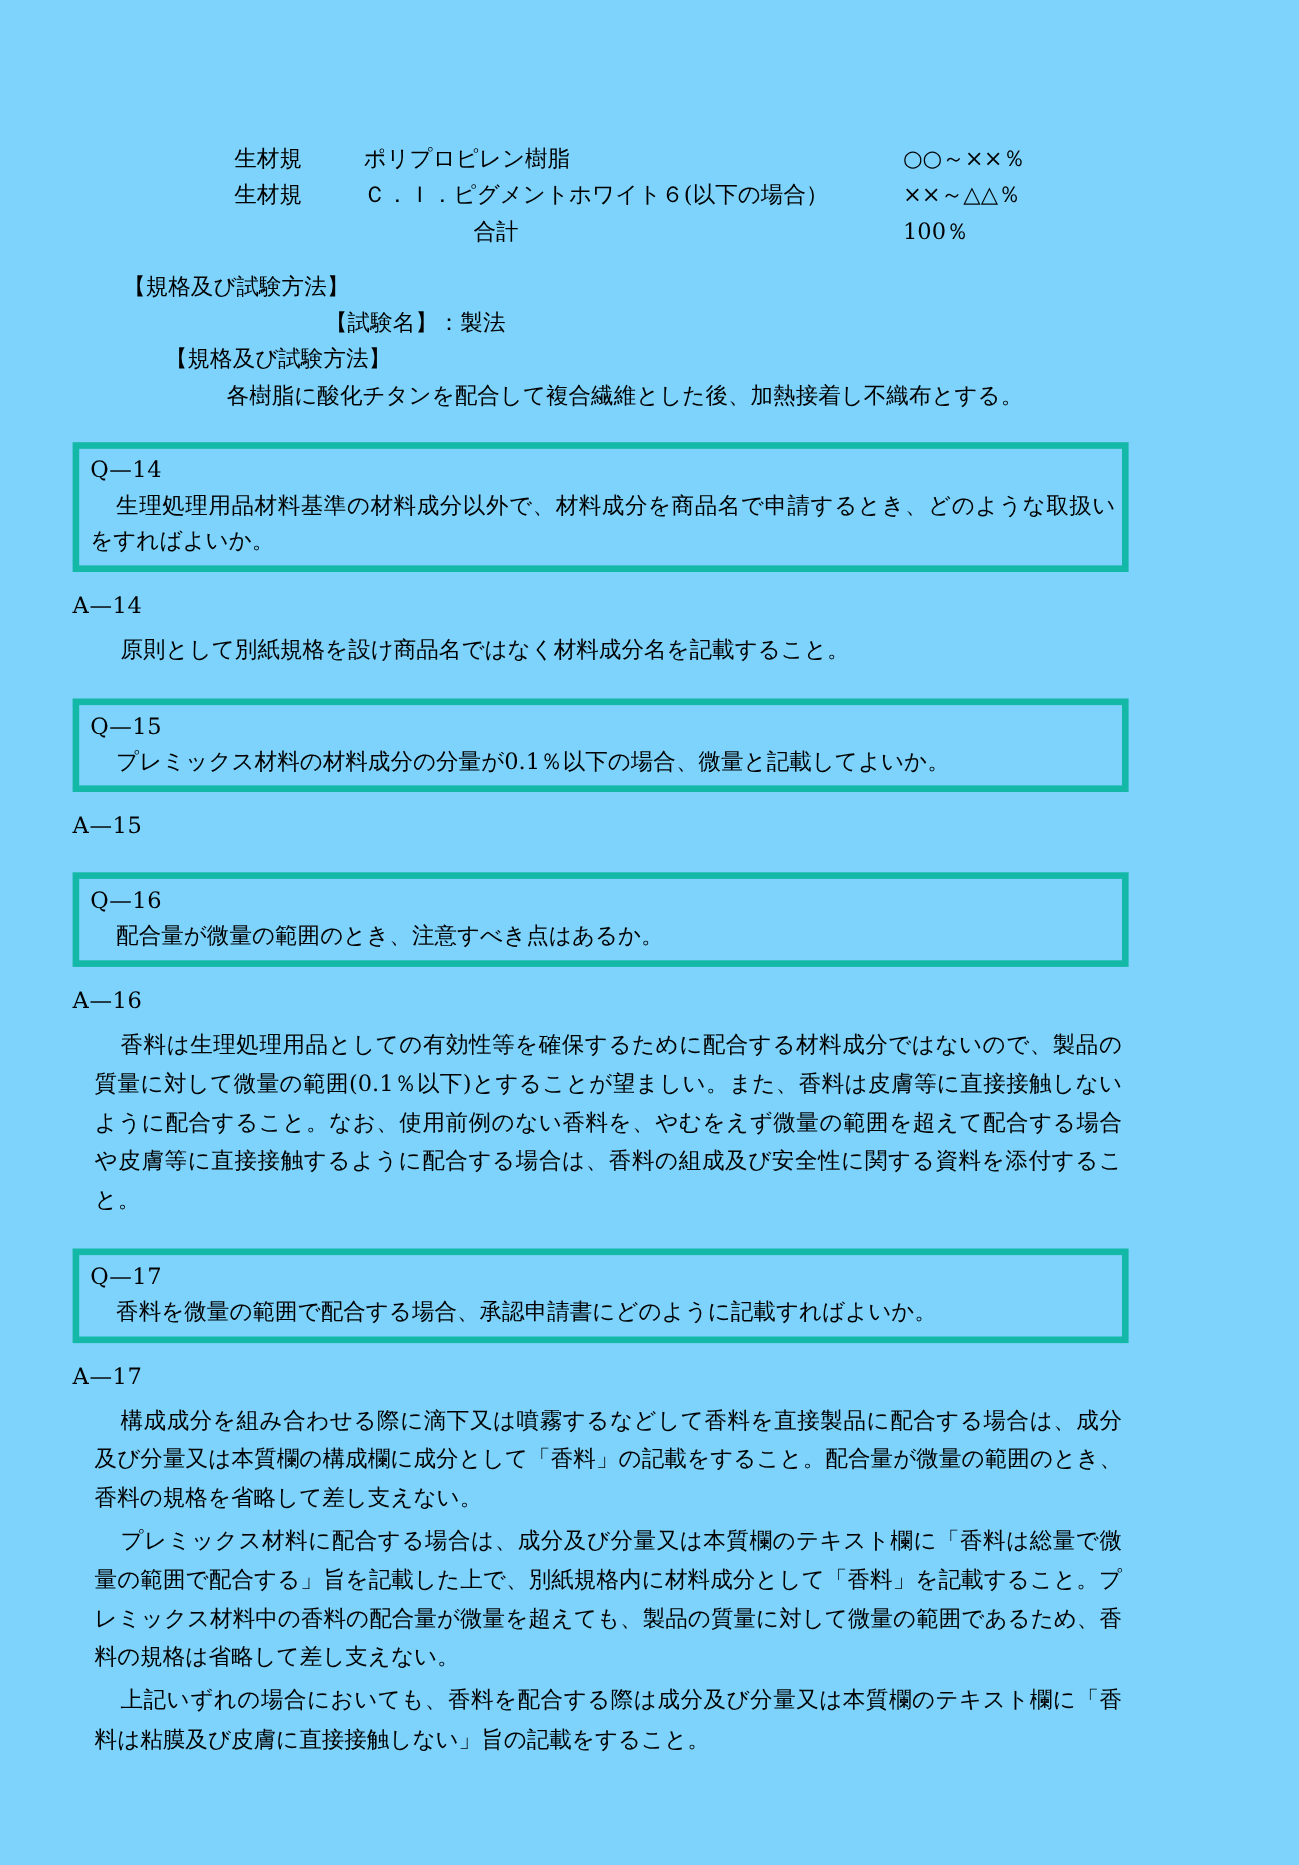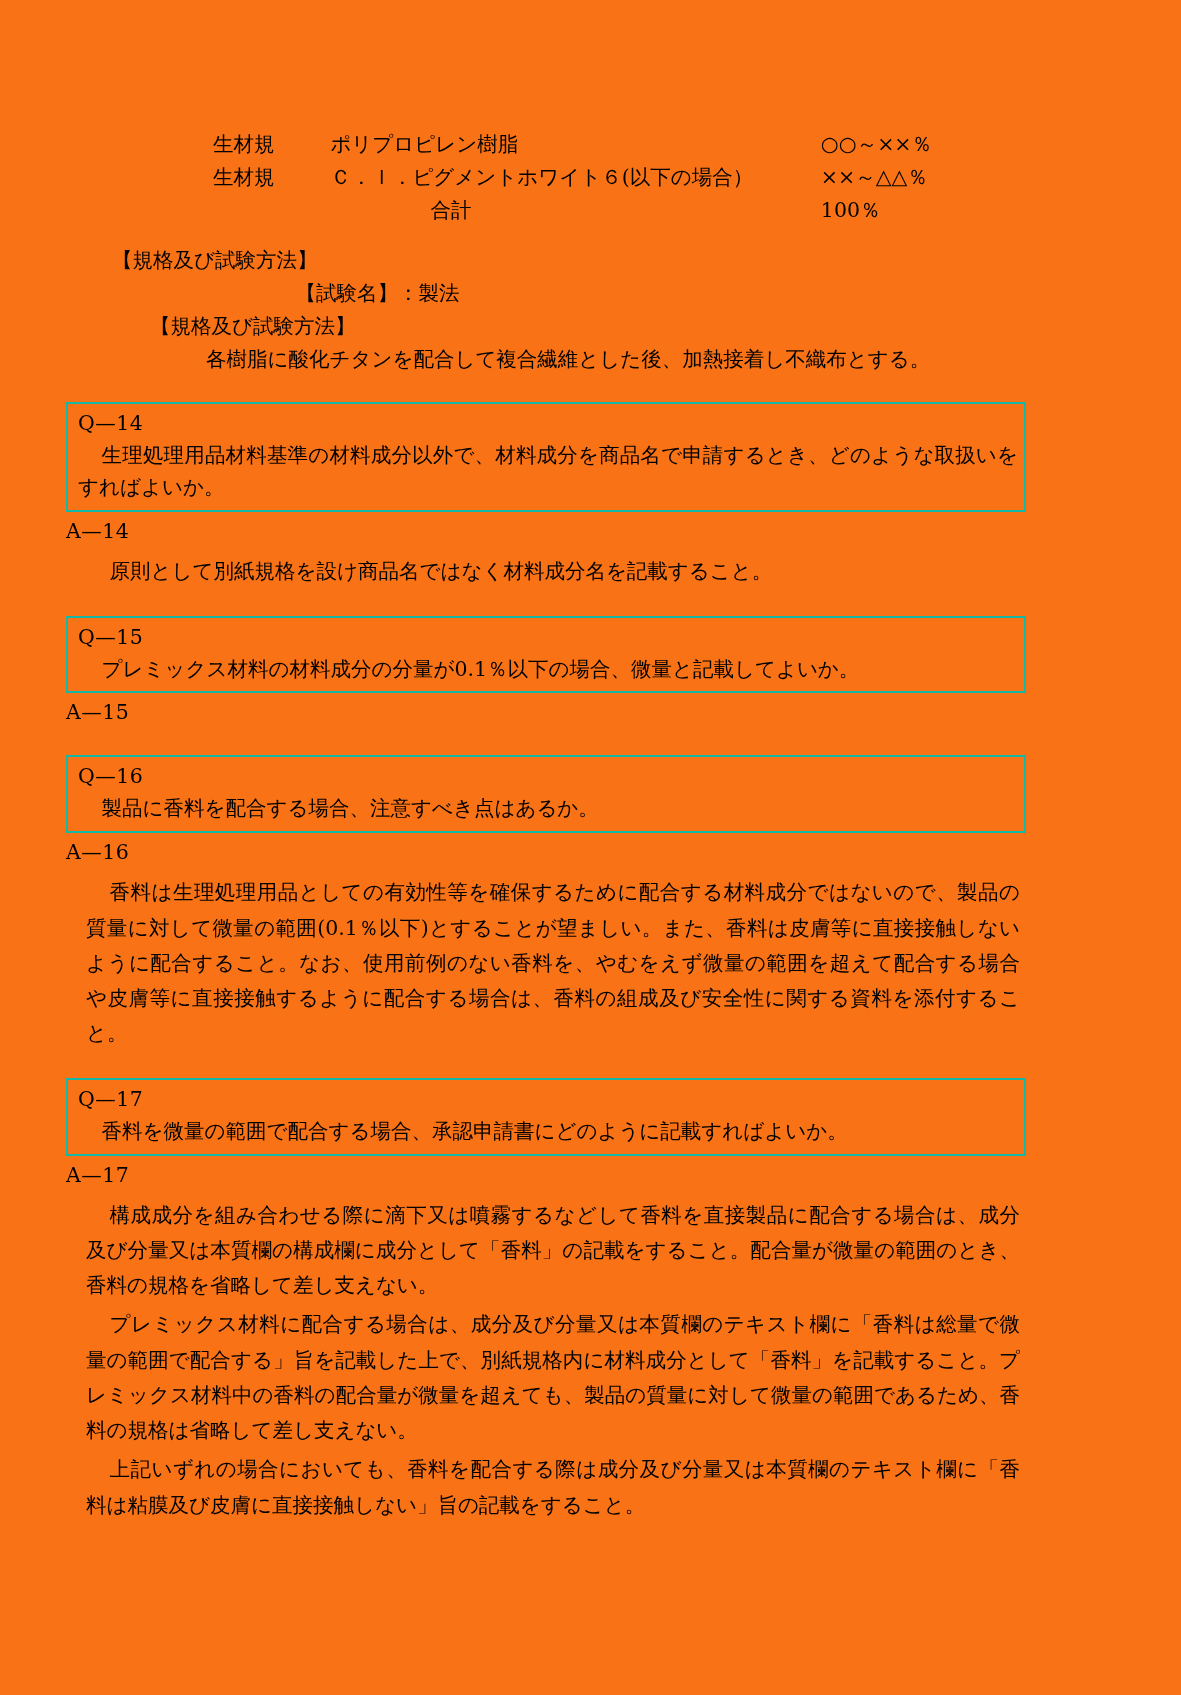--- a/index.html
+++ b/index.html
@@ -9,21 +9,21 @@
   }
   body {
     font-family: "DejaVu Serif", "Liberation Serif", serif;
     color: #000000;
   }
   .page {
     position: relative;
     width: 1181px;
     height: 1695px;
     margin: 0 auto;
-    background: #f97316;
+    background: #7dd3fc;
     box-sizing: border-box;
     padding: 0;
     overflow: hidden;
   }
   .content {
     position: absolute;
     left: 66px;
     top: 128px;
     width: 960px;
   }
@@ -61,40 +61,40 @@
   }
   .spec-test-row .test-key {
     display: inline-block;
     width: 248px;
     text-align: right;
   }
 
   
   .qa-group { margin-top: 26px; }
   .q-box {
-    border: 2px solid #14b8a6;
+    border: 6px solid #14b8a6;
     box-sizing: border-box;
     padding: 4px 6px 6px 10px;
     font-size: 20.5px;
     line-height: 1.56;
   }
   .q-id {
     display: block;
     letter-spacing: 0.5px;
   }
   .q-text {
     display: block;
     text-indent: 1.15em;
     text-align: justify;
   }
   .a-id {
     display: block;
     font-size: 20.5px;
     line-height: 1.56;
-    margin-top: 4px;
+    margin-top: 15px;
     letter-spacing: 0.5px;
   }
   .a-body {
     font-size: 20.5px;
     line-height: 1.72;
   }
   .a-body p {
     margin: 4px;
     text-indent: 1.15em;
     text-align: justify;
@@ -153,21 +153,21 @@
       <div class="q-box">
         <span class="q-id">Q—15</span>
         <span class="q-text">プレミックス材料の材料成分の分量が0.1％以下の場合、微量と記載してよいか。</span>
       </div>
       <span class="a-id">A—15</span>
     </div>
 
     <div class="qa-group">
       <div class="q-box">
         <span class="q-id">Q—16</span>
-        <span class="q-text">製品に香料を配合する場合、注意すべき点はあるか。</span>
+        <span class="q-text">配合量が微量の範囲のとき、注意すべき点はあるか。</span>
       </div>
       <span class="a-id">A—16</span>
       <div class="a-body">
         <p class="first">香料は生理処理用品としての有効性等を確保するために配合する材料成分ではないので、製品の質量に対して微量の範囲(0.1％以下)とすることが望ましい。また、香料は皮膚等に直接接触しないように配合すること。なお、使用前例のない香料を、やむをえず微量の範囲を超えて配合する場合や皮膚等に直接接触するように配合する場合は、香料の組成及び安全性に関する資料を添付すること。</p>
       </div>
     </div>
 
     <div class="qa-group">
       <div class="q-box">
         <span class="q-id">Q—17</span>

